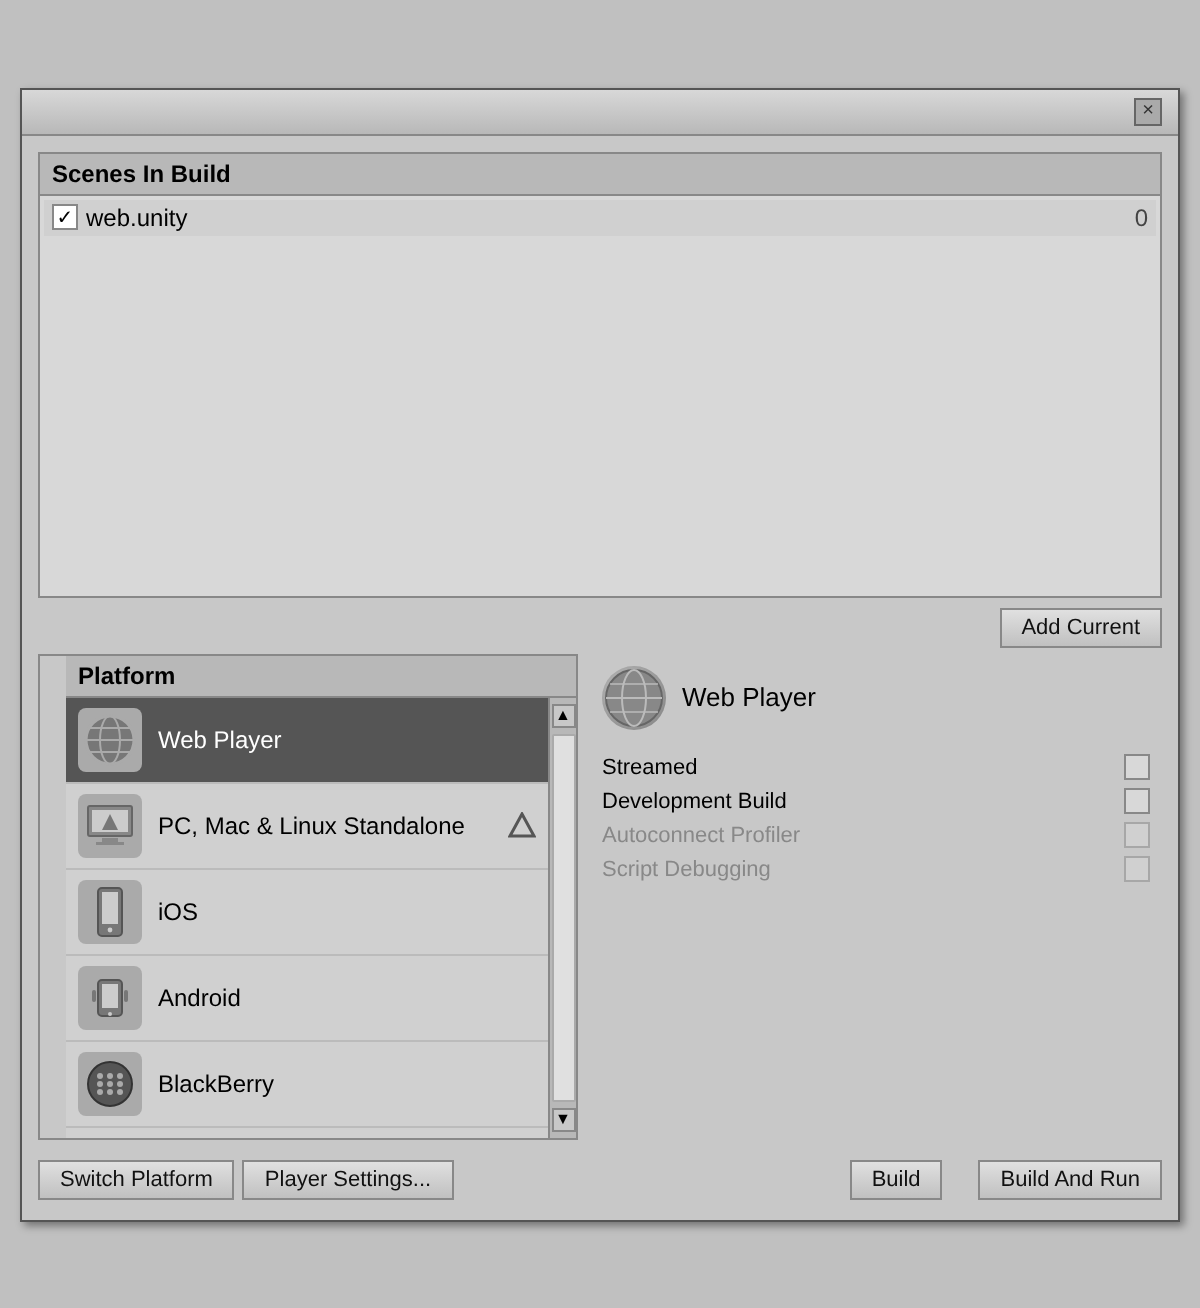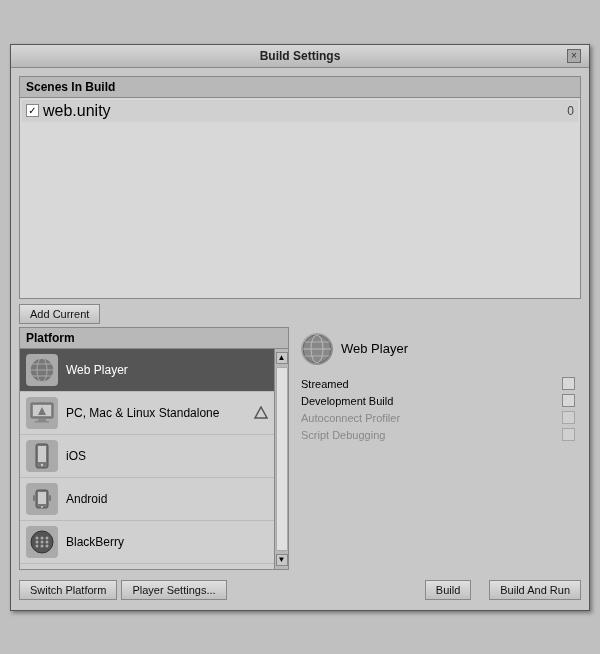--- a/index.html
+++ b/index.html
@@ -79,28 +79,29 @@
       border: 1px solid #888;
       background: #fff;
       margin-right: 4px;
       display: flex;
       align-items: center;
       justify-content: center;
       font-size: 10px;
     }
     .scene-name {
       flex: 1;
-      font-size: 16px;
+      font-size: 12px;
     }
     .scene-index {
       color: #444;
       font-size: 12px;
     }
     .add-current-row {
       display: flex;
+      justify-content: flex-end;
       padding: 3px 0;
     }
     .btn {
       background: linear-gradient(to bottom, #e0e0e0, #c0c0c0);
       border: 1px solid #888;
       padding: 3px 10px;
       font-size: 11px;
       cursor: pointer;
       color: #111;
     }
@@ -109,20 +110,21 @@
       display: flex;
       gap: 6px;
       margin-bottom: 6px;
     }
     
     .platform-panel {
       width: 270px;
       border: 1px solid #888;
       background: #c8c8c8;
       flex-shrink: 0;
+      padding-left: 13px;
     }
     .platform-header {
       background: #b8b8b8;
       border-bottom: 1px solid #888;
       padding: 3px 6px;
       font-weight: bold;
       font-size: 12px;
     }
     .platform-list-container {
       display: flex;
@@ -256,21 +258,20 @@
       gap: 18px;
     }
   </style>
 </head>
 <body>
 
 <div class="window">
 
   <div class="title-bar">
     <span style="width:14px"></span>
-    <span class="title-bar-text">Build Settings</span>
     <div class="title-bar-close">×</div>
   </div>
 
   <div class="content">
 
     <div class="scenes-section">
       <div class="scenes-header">Scenes In Build</div>
       <div class="scenes-list">
         <div class="scene-item">
           <div class="scene-checkbox">✓</div>

